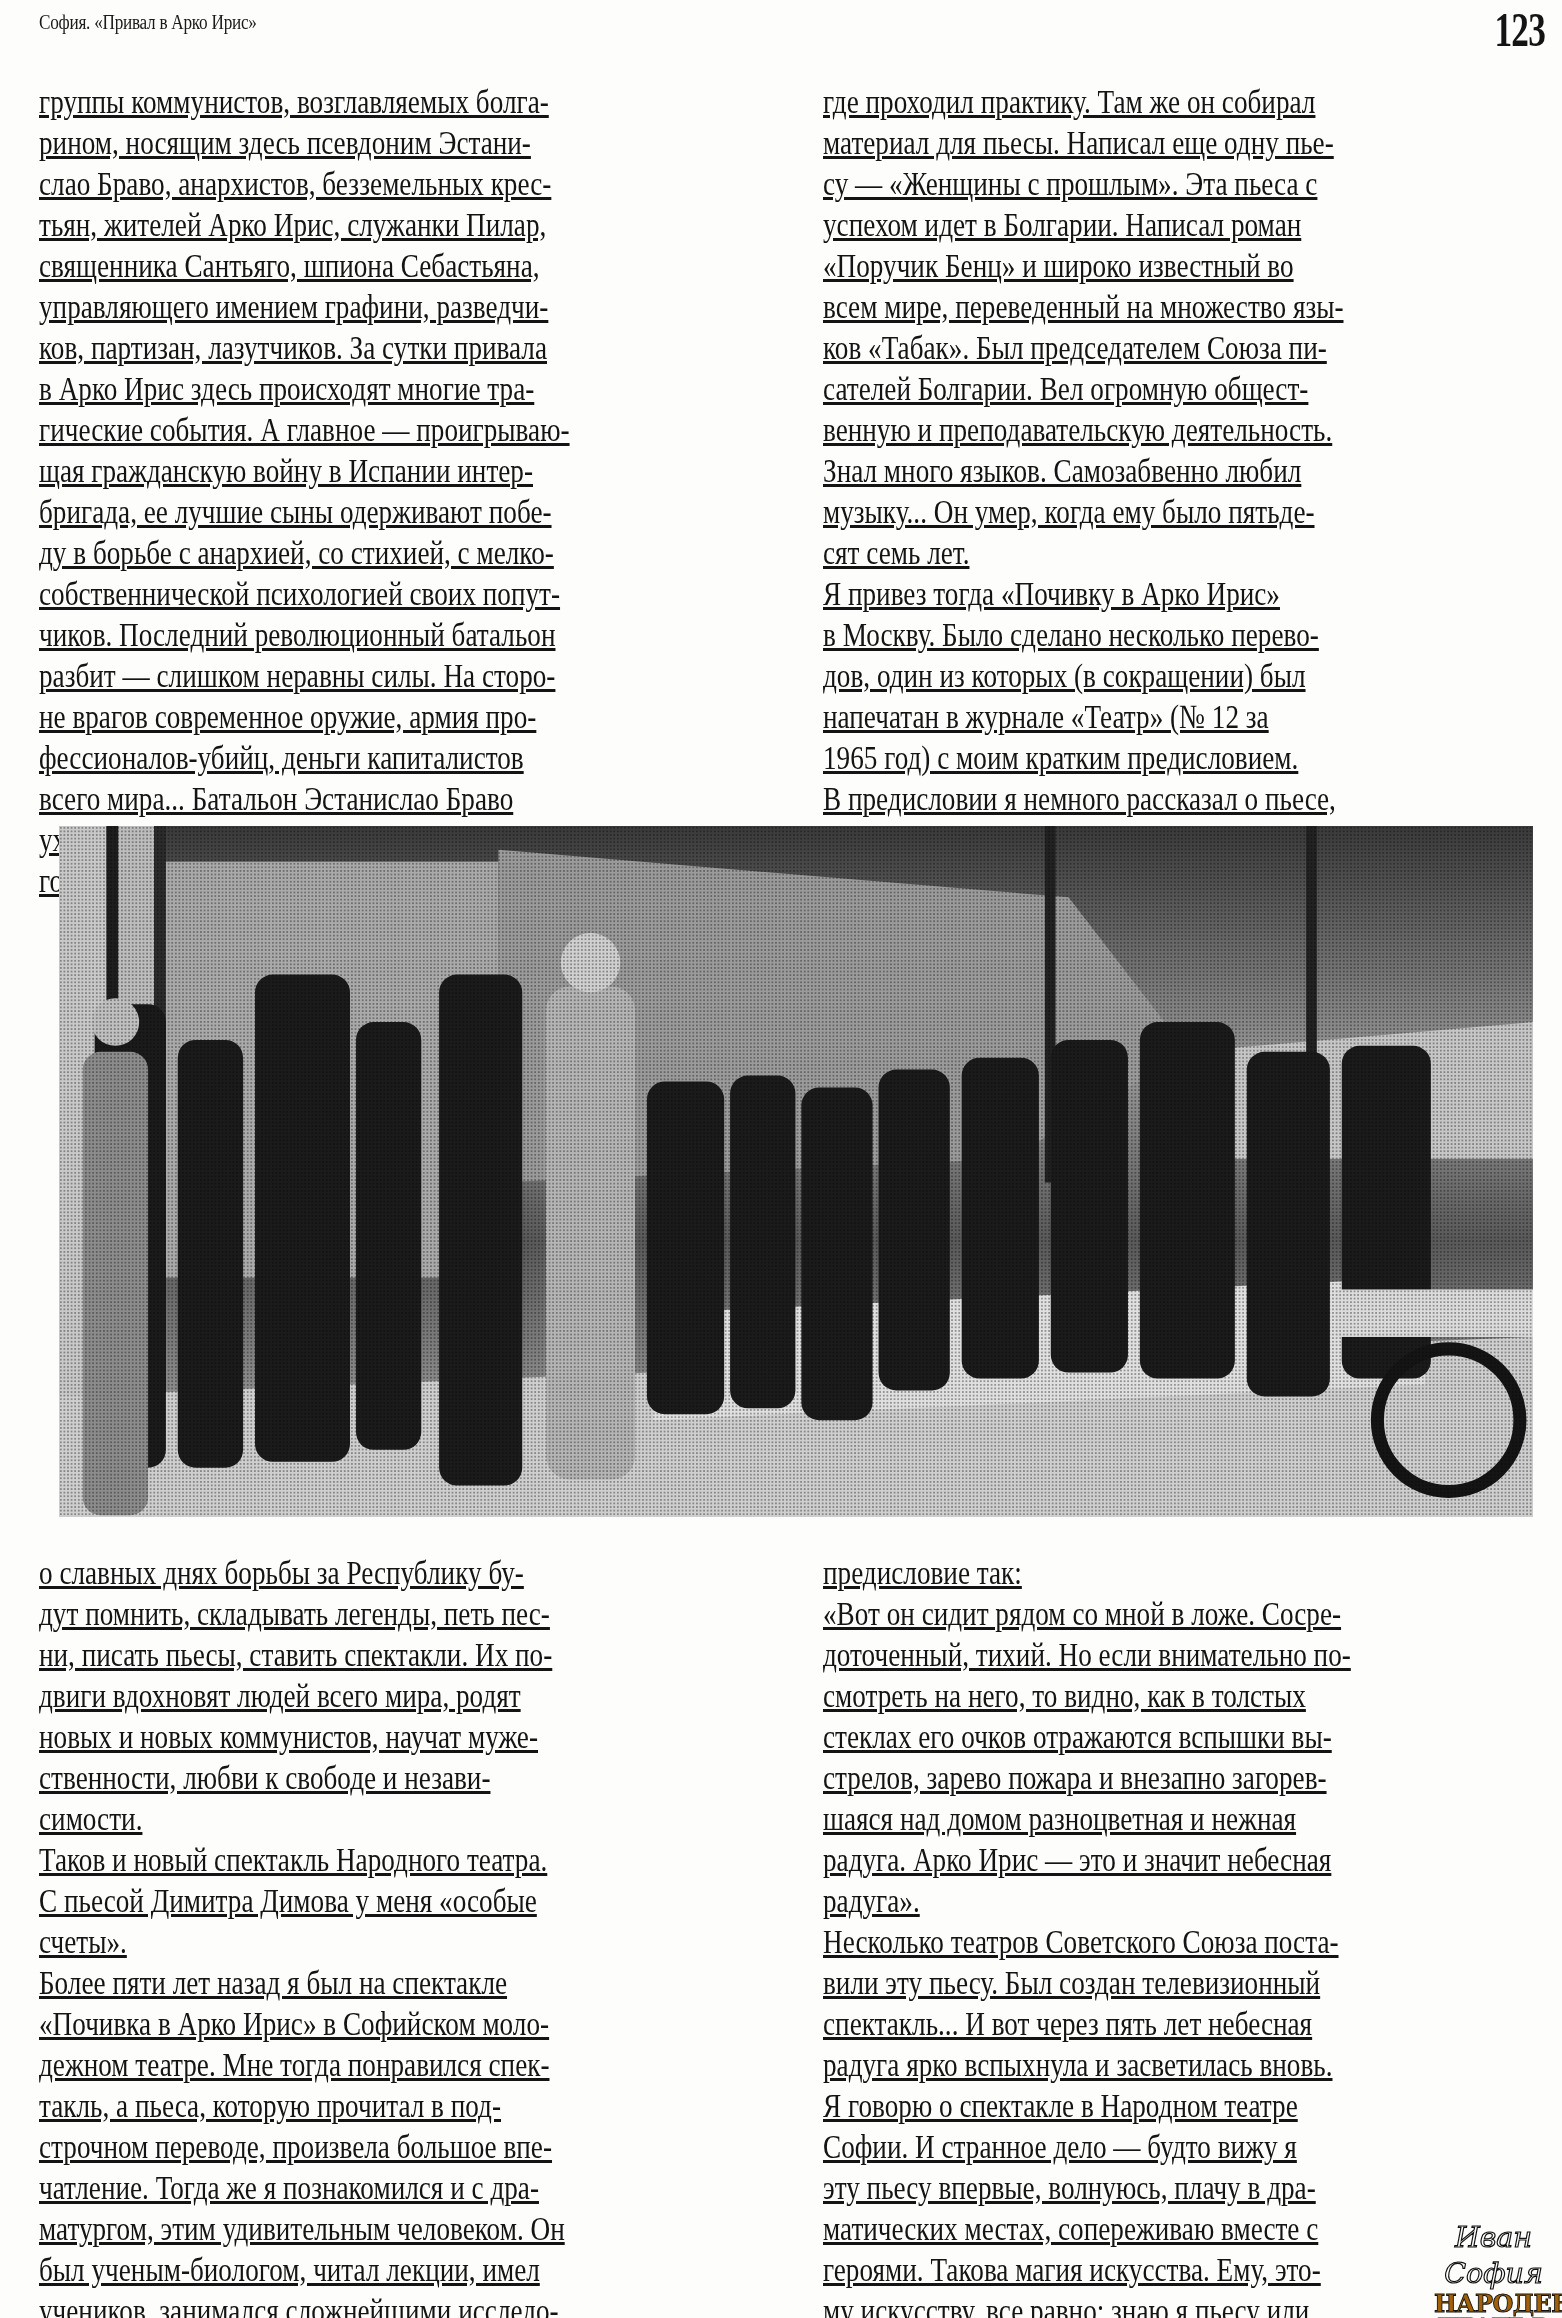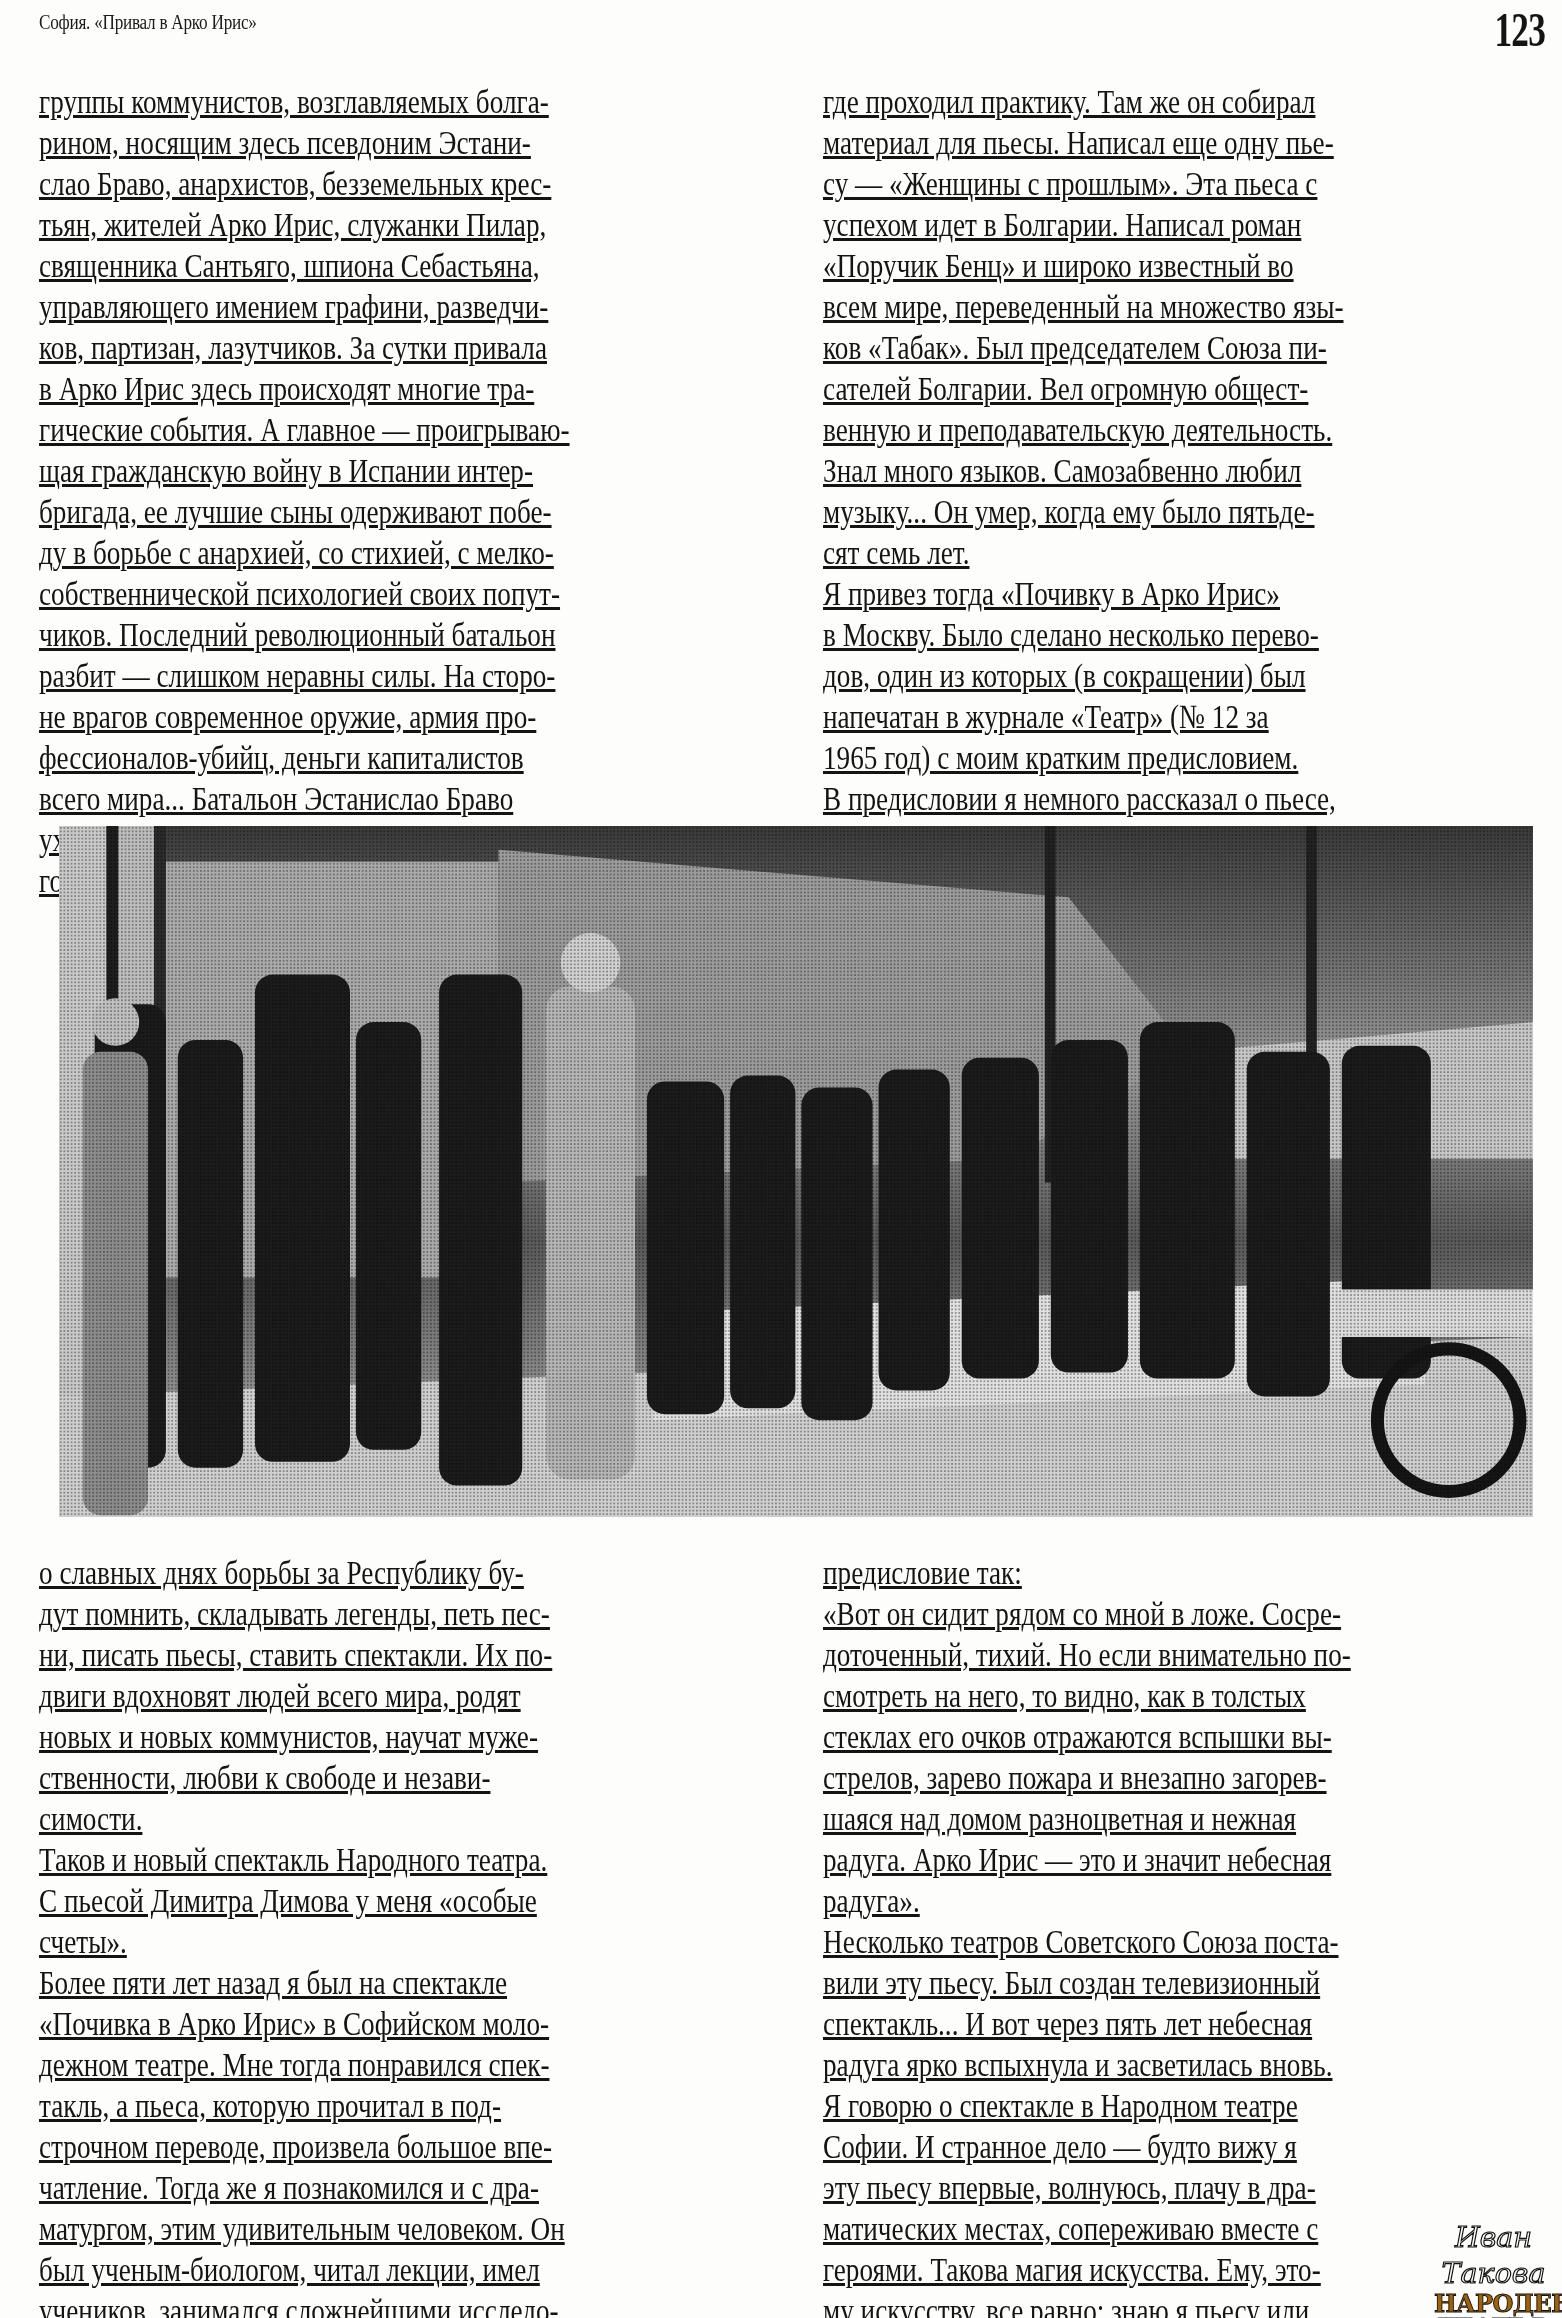--- a/index.html
+++ b/index.html
@@ -213,17 +213,17 @@
     <span class="ln" style="display: block; transform: scaleX(0.8);">радуга ярко вспыхнула и засветилась вновь.</span>
     <span class="ln" style="display: block; transform: scaleX(0.8);">Я  говорю  о спектакле  в  Народном  театре</span>
     <span class="ln" style="display: block; transform: scaleX(0.8);">Софии.  И странное дело — будто   вижу   я</span>
     <span class="ln" style="display: block; transform: scaleX(0.8);">эту пьесу  впервые, волнуюсь, плачу в дра-</span>
     <span class="ln" style="display: block; transform: scaleX(0.8);">матических местах, сопереживаю вместе   с</span>
     <span class="ln" style="display: block; transform: scaleX(0.8);">героями. Такова магия искусства. Ему, это-</span>
     <span class="ln" style="display: block; transform: scaleX(0.8);">му искусству, все равно: знаю я пьесу или</span>
   </div>
 
 <div class="logo">
-  <div class="script">Иван Такова</div>
+  <div class="script">Иван София</div>
   <div class="word">НАРОДЕН</div>
   <div class="word">ТЕАТЪР</div>
 </div>
 
 
 </body></html>

